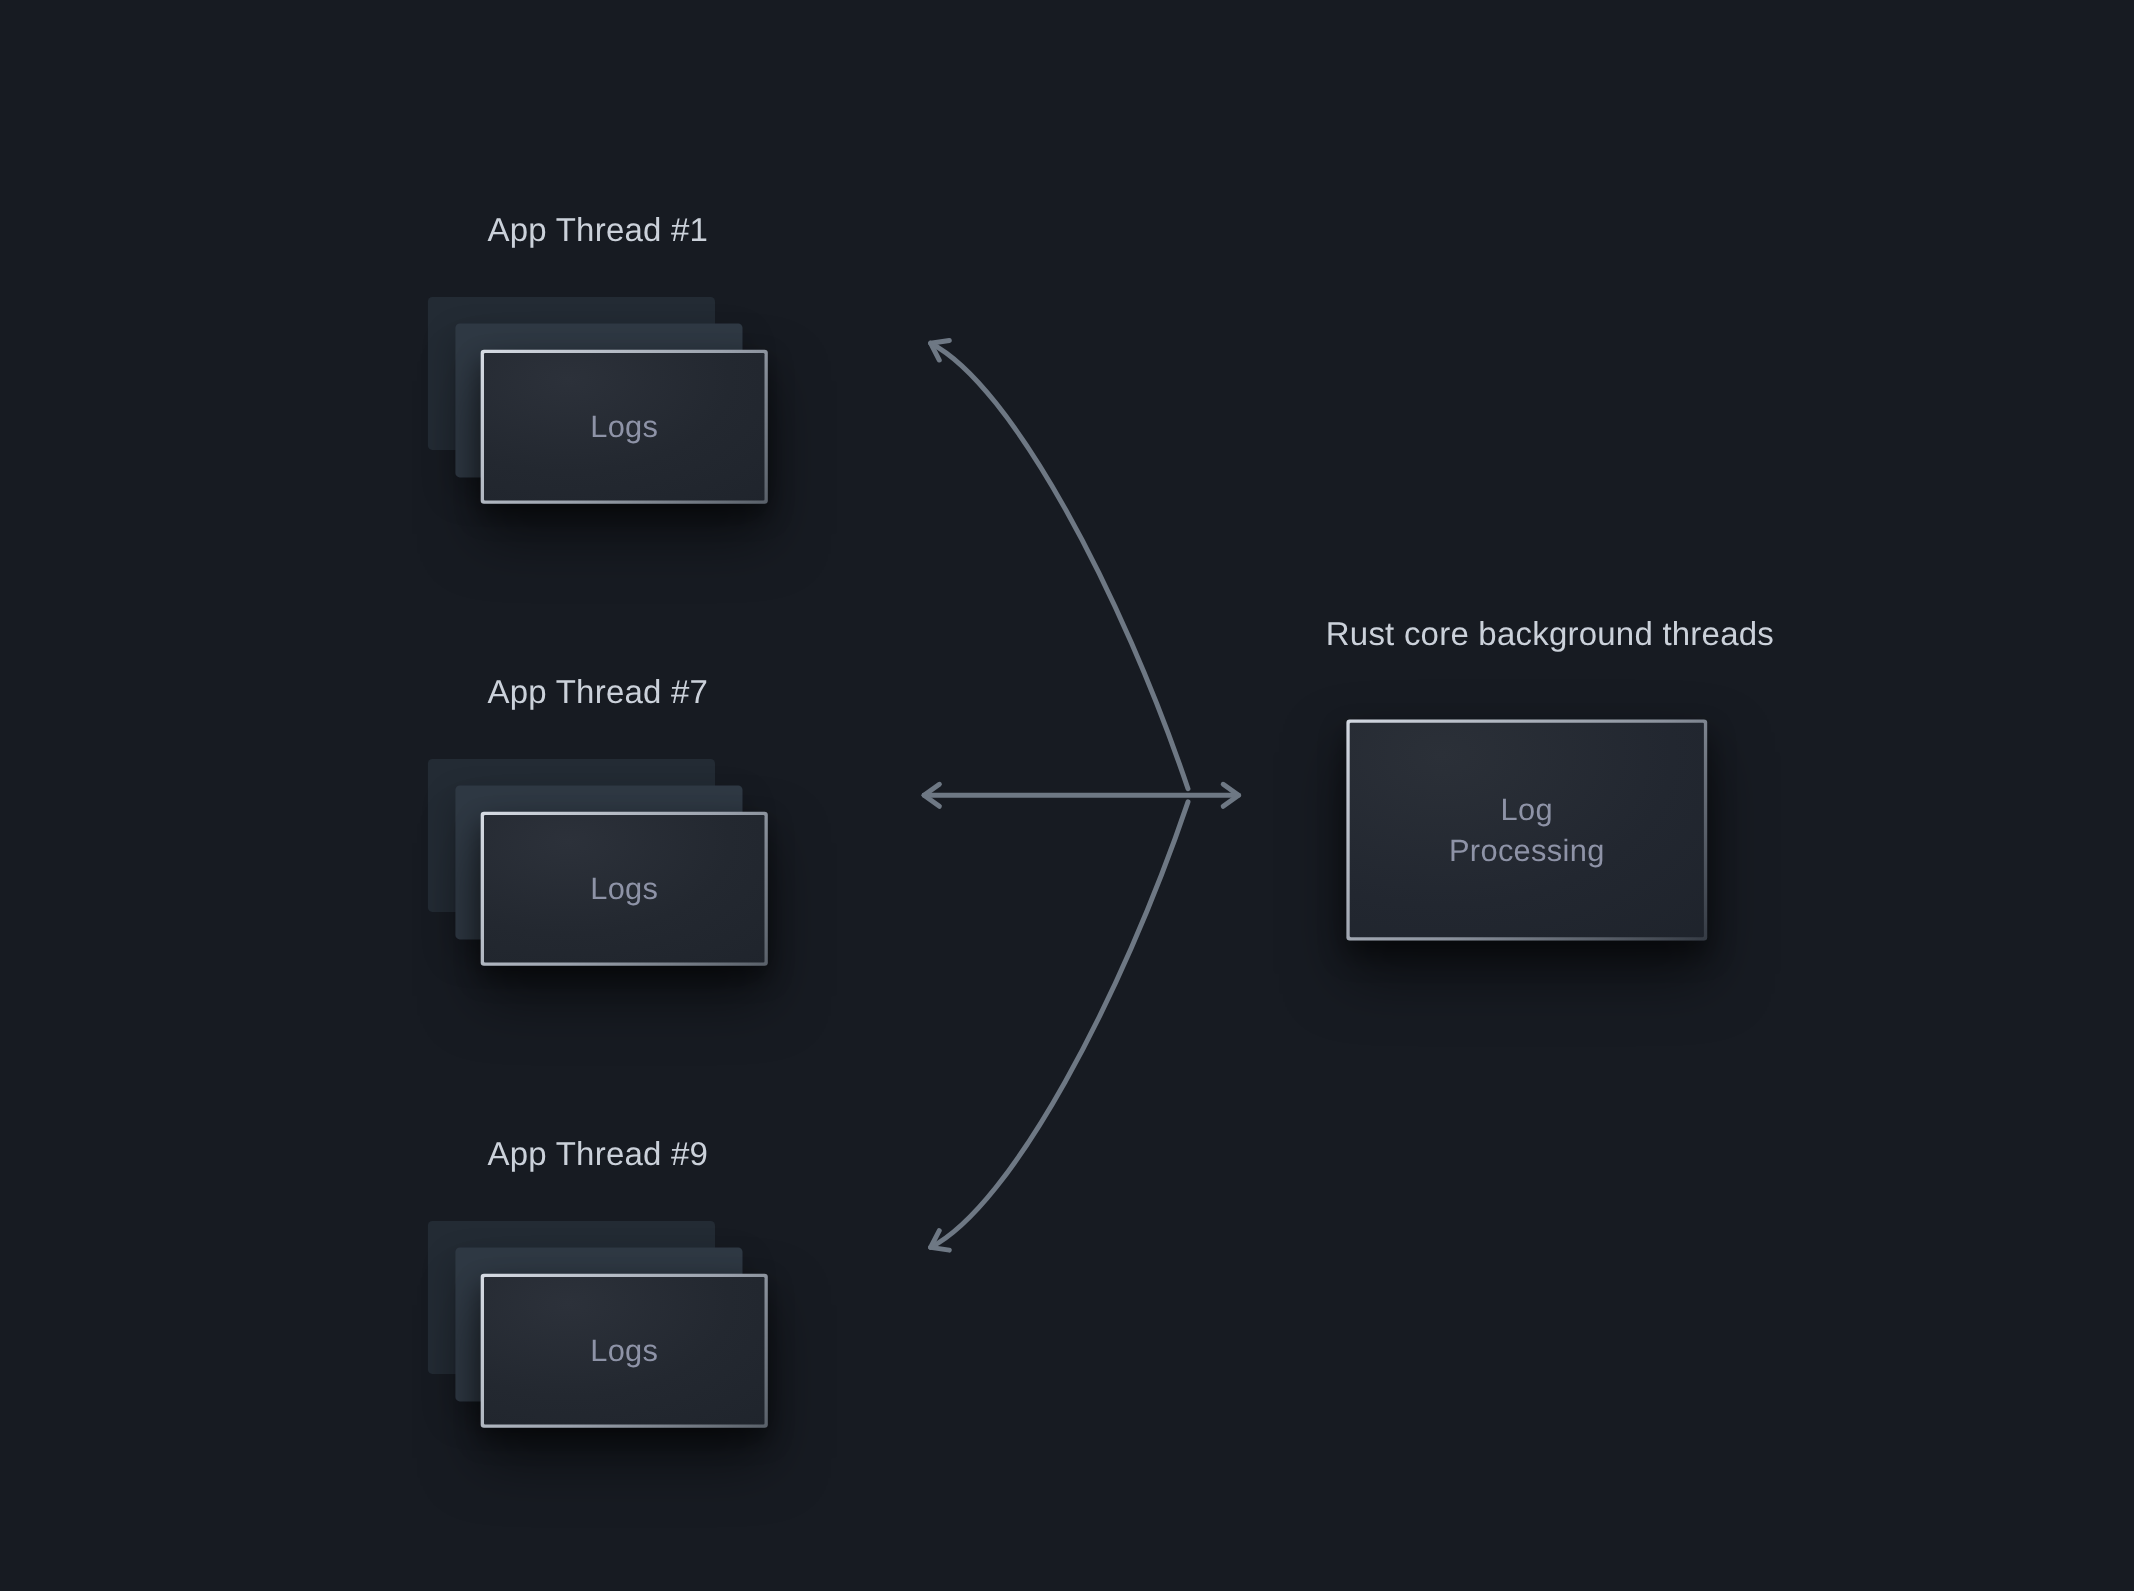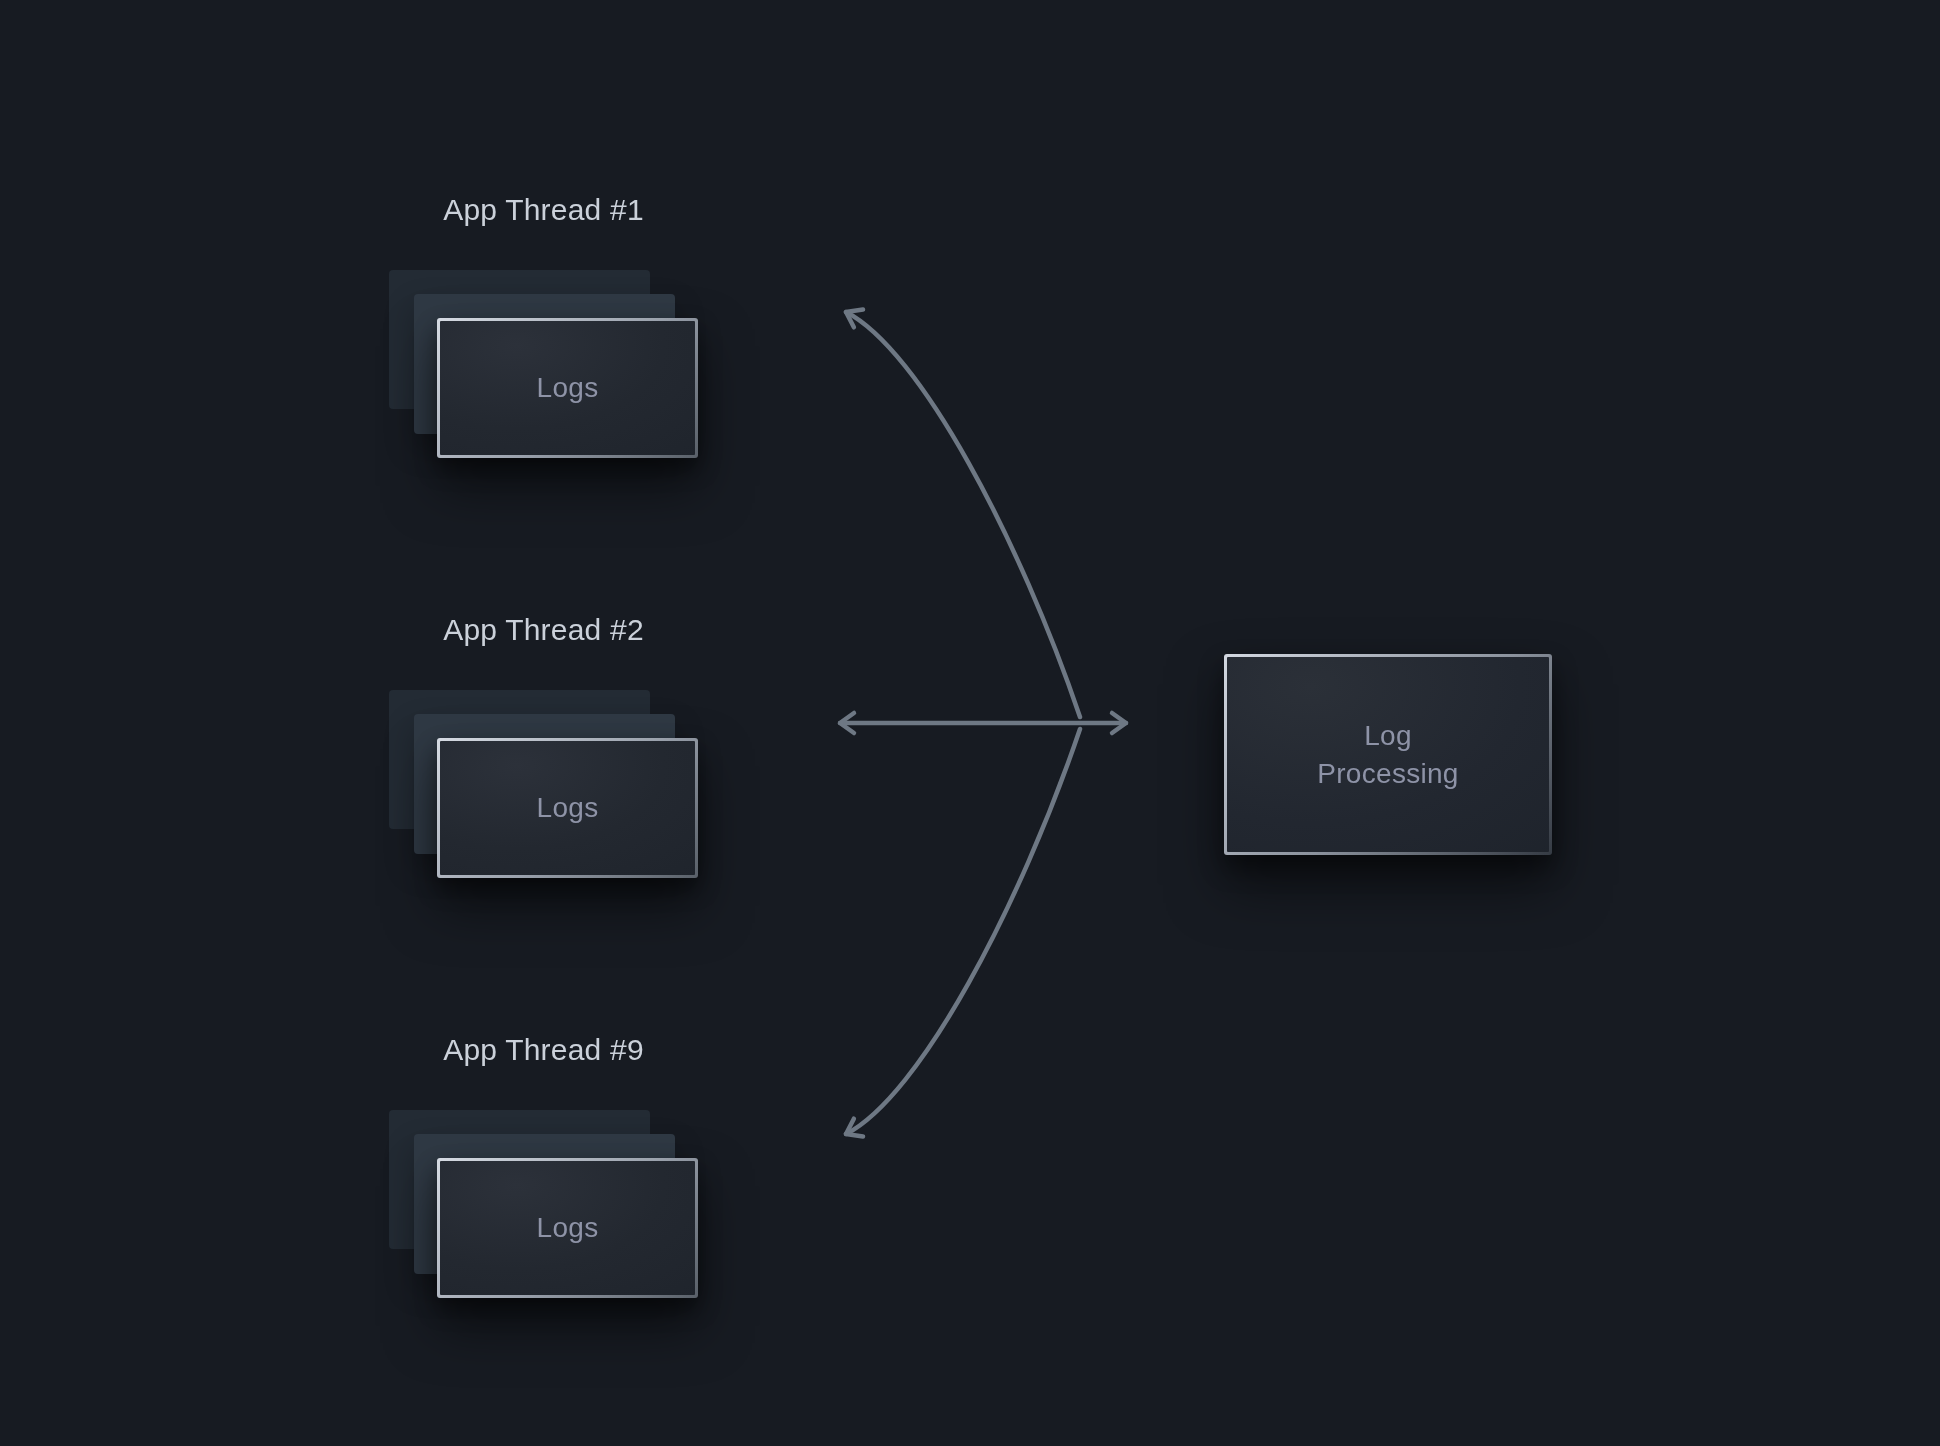--- a/index.html
+++ b/index.html
@@ -113,41 +113,42 @@
     <div class="layer layer-a"></div>
     <div class="layer layer-b"></div>
     <div class="front-card">
       <div class="card-inner">
         <span>Logs</span>
       </div>
     </div>
   </div>
 
   <div class="thread" style="top:420px">
-    <div class="thread-title">App Thread #2</div>
+    <div class="thread-title">App Thread #7</div>
     <div class="layer layer-a"></div>
     <div class="layer layer-b"></div>
     <div class="front-card">
       <div class="card-inner">
         <span>Logs</span>
       </div>
     </div>
   </div>
 
   <div class="thread" style="top:840px">
     <div class="thread-title">App Thread #9</div>
     <div class="layer layer-a"></div>
     <div class="layer layer-b"></div>
     <div class="front-card">
       <div class="card-inner">
         <span>Logs</span>
       </div>
     </div>
   </div>
 
+  <div class="proc-heading">Rust core background threads</div>
   <div class="proc-card">
     <div class="proc-inner">
       <div>Log</div>
       <div>Processing</div>
     </div>
   </div>
 
 </div>
 
 </body></html>

